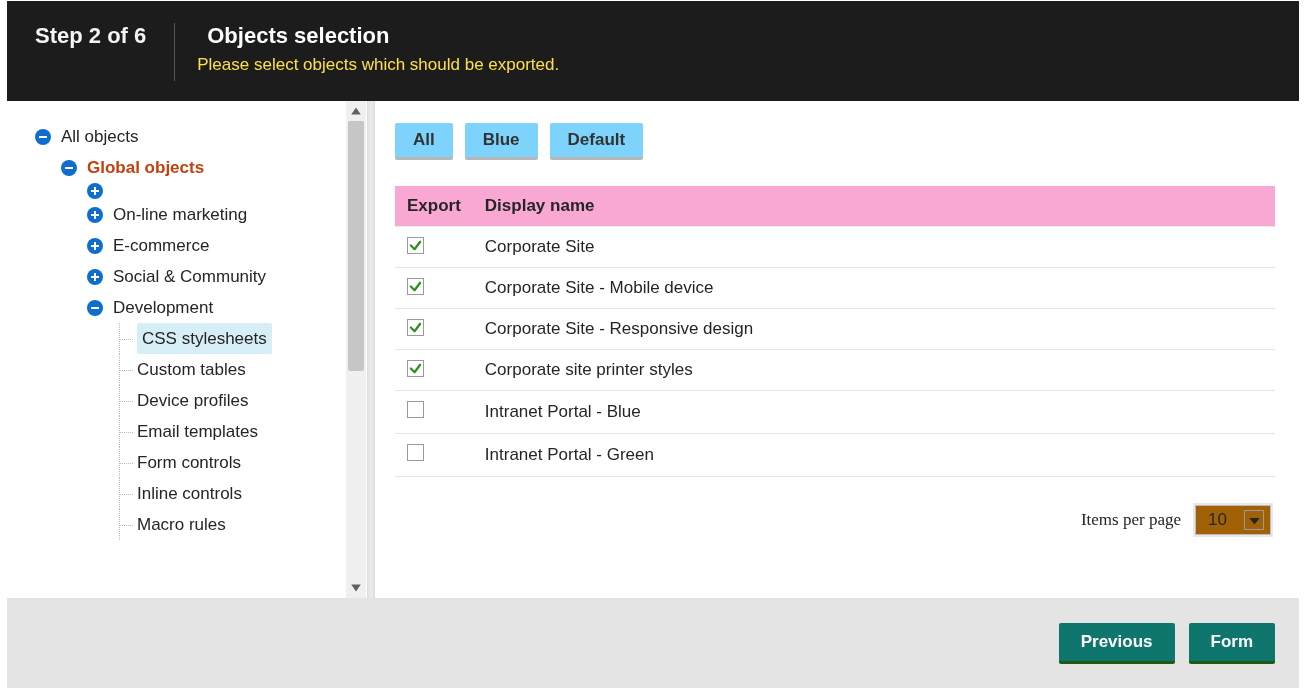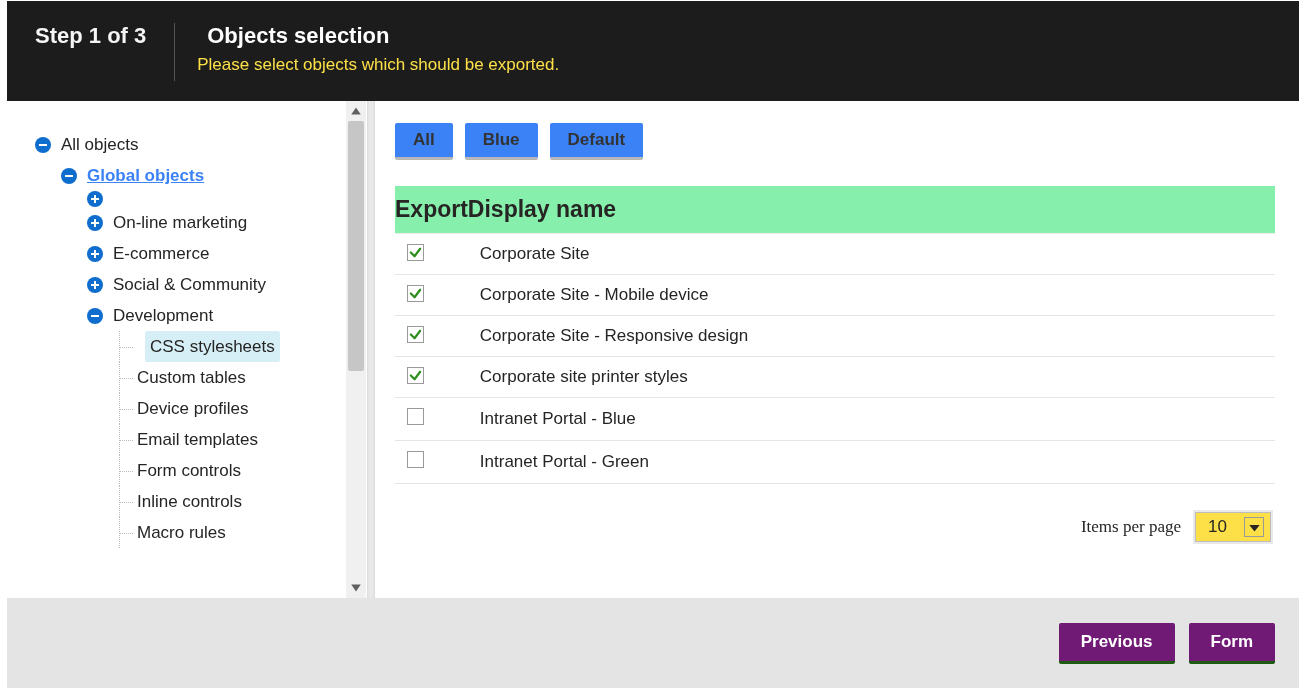--- a/index.html
+++ b/index.html
@@ -13,27 +13,27 @@
   .step-label { font-size:22px; font-weight:700; color:#f5f5f5;}
   .title-col { padding-left:22px; }
   .title-main { font-size:22px; font-weight:700; margin:0 0 6px 10px;}
   .title-sub { font-size:17px; color:#fde047;}
   
   
   .body { flex:1; display:flex; min-height:0; }
   
   
   .tree-wrap { width:360px; position:relative; background:#fff; border-right:1px solid #fff;}
-  .tree-scroll { position:absolute; inset:0; overflow:hidden; padding:28px 0 0 28px;}
+  .tree-scroll { position:absolute; inset:0; overflow:hidden; padding:20px 0 0 28px;}
   .tree ul { list-style:none; margin:0; padding:0;}
   .tree li { line-height:31px; white-space:nowrap;}
   .tree .row { display:flex; align-items:center; gap:10px;}
   .tree .label { font-size:17px; color:#262524;}
-  .tree .label.active-parent { color:#3b82f6; font-weight:700;text-decoration:underline;}
-  .tree .label.selected { background:#d6eef5; padding:0 5px; border-radius:2px;margin-left:8px;}
+  .tree .label.active-parent { color:#c2410c; font-weight:700;}
+  .tree .label.selected { background:#d6eef5; padding:0 5px; border-radius:2px;}
   .tree .children { padding-left:26px;}
   .tree .leaf-row { display:flex; align-items:center;}
   .tree .leaf-conn { display:inline-block; width:24px; height:31px; position:relative; }
   .tree .leaf-conn::before { content:""; position:absolute; left:6px; top:0; bottom:0; border-left:1px dotted #bbb;}
   .tree .leaf-conn::after { content:""; position:absolute; left:6px; top:50%; width:14px; border-top:1px dotted #bbb;}
   
   .tgl { width:16px; height:16px; border-radius:50%; display:inline-flex; align-items:center; justify-content:center; flex:0 0 16px;}
   .tgl.minus { background:#0f6ecd;}
   .tgl.plus { background:#0f6ecd;}
   .tgl svg { width:10px; height:10px; }
@@ -44,52 +44,52 @@
   .vscroll .track { position:absolute; top:20px; bottom:20px; left:0; right:0;}
   .vscroll .thumb { position:absolute; left:2px; right:2px; top:0; height:250px; background:#c6c6c6; border-radius:2px;}
   .vscroll .arrow.bot { position:absolute; bottom:0; left:0; right:0;}
   .vscroll svg { width:12px; height:12px;}
   
   
   .main { flex:1; position:relative; padding:22px 24px 0 28px; display:flex; flex-direction:column; min-width:0;}
   .main-sep { position:absolute; left:0; top:0; bottom:0; width:8px; background:#e9e9e9; box-shadow:inset 2px 0 3px -2px rgba(0,0,0,0.15), inset -2px 0 3px -2px rgba(0,0,0,0.15);} 
   .main-inner { margin-left:0;}
   .btn-row { display:flex; gap:12px; margin-bottom:26px;}
-  .btn-gray { background:#3b82f6; border:none; border-bottom:3px solid #b7b7b7; border-radius:2px; padding:7px 18px; font-size:17px; font-weight:600; color:#333; cursor:pointer;}
+  .btn-gray { background:#7dd3fc; border:none; border-bottom:3px solid #b7b7b7; border-radius:2px; padding:7px 18px; font-size:17px; font-weight:600; color:#333; cursor:pointer;}
   
   table.obj { width:100%; border-collapse:collapse;}
-  table.obj thead th { background:#86efac; text-align:left; font-weight:700; font-size:23px; padding:10px 0; border-bottom:1px solid #ececec;}
+  table.obj thead th { background:#f9a8d4; text-align:left; font-weight:700; font-size:17px; padding:10px 12px; border-bottom:1px solid #ececec;}
   table.obj thead th:first-child{ width:70px;}
   table.obj tbody td { padding:10px 12px; border-bottom:1px solid #e5e5e5; font-size:17px;}
   table.obj tbody td:first-child{ width:70px;}
   
   .chk { width:17px; height:17px; border:1px solid #9a9a9a; display:inline-flex; align-items:center; justify-content:center; background:#fff;}
   .chk.checked { }
   .chk svg { width:13px; height:13px; display:none;}
   .chk.checked svg{ display:block; }
   
   .pager-row { display:flex; justify-content:flex-end; align-items:center; gap:14px; padding:28px 4px 0 0;}
   .pager-label { font-size:17px;font-family:Liberation Serif, serif;}
-  .select-wrap { display:inline-flex; align-items:center; border:1px solid #bdbdbd; background:#fde047; padding:4px 6px 4px 12px; box-shadow:0 0 0 2px #e9e9e9;}
+  .select-wrap { display:inline-flex; align-items:center; border:1px solid #bdbdbd; background:#a16207; padding:4px 6px 4px 12px; box-shadow:0 0 0 2px #e9e9e9;}
   .select-val { font-size:17px; min-width:28px; text-align:left;}
   .select-caret { width:20px; height:20px; border:1px solid #9a9a9a; display:inline-flex; align-items:center; justify-content:center; margin-left:8px;}
   .select-caret svg{ width:13px; height:13px;}
   
   
   .footer { height:90px; background:#e4e4e4; display:flex; justify-content:flex-end; align-items:center; gap:14px; padding:0 24px;}
-  .btn-green { background:#701a75; color:#fff; border:none; border-bottom:3px solid #1e5a12; border-radius:2px; padding:9px 22px; font-size:17px; font-weight:600; cursor:pointer;}
+  .btn-green { background:#0f766e; color:#fff; border:none; border-bottom:3px solid #1e5a12; border-radius:2px; padding:9px 22px; font-size:17px; font-weight:600; cursor:pointer;}
 </style>
 </head>
 <body>
 <div class="frame">
 <div class="inner">
 
 <div class="header">
   <div class="step-col">
-    <span class="step-label">Step 1 of 3</span>
+    <span class="step-label">Step 2 of 6</span>
   </div>
   <div class="title-col">
     <div class="title-main">Objects selection</div>
     <div class="title-sub">Please select objects which should be exported.</div>
   </div>
 </div>
 
 <div class="body">
 
   <div class="tree-wrap">

